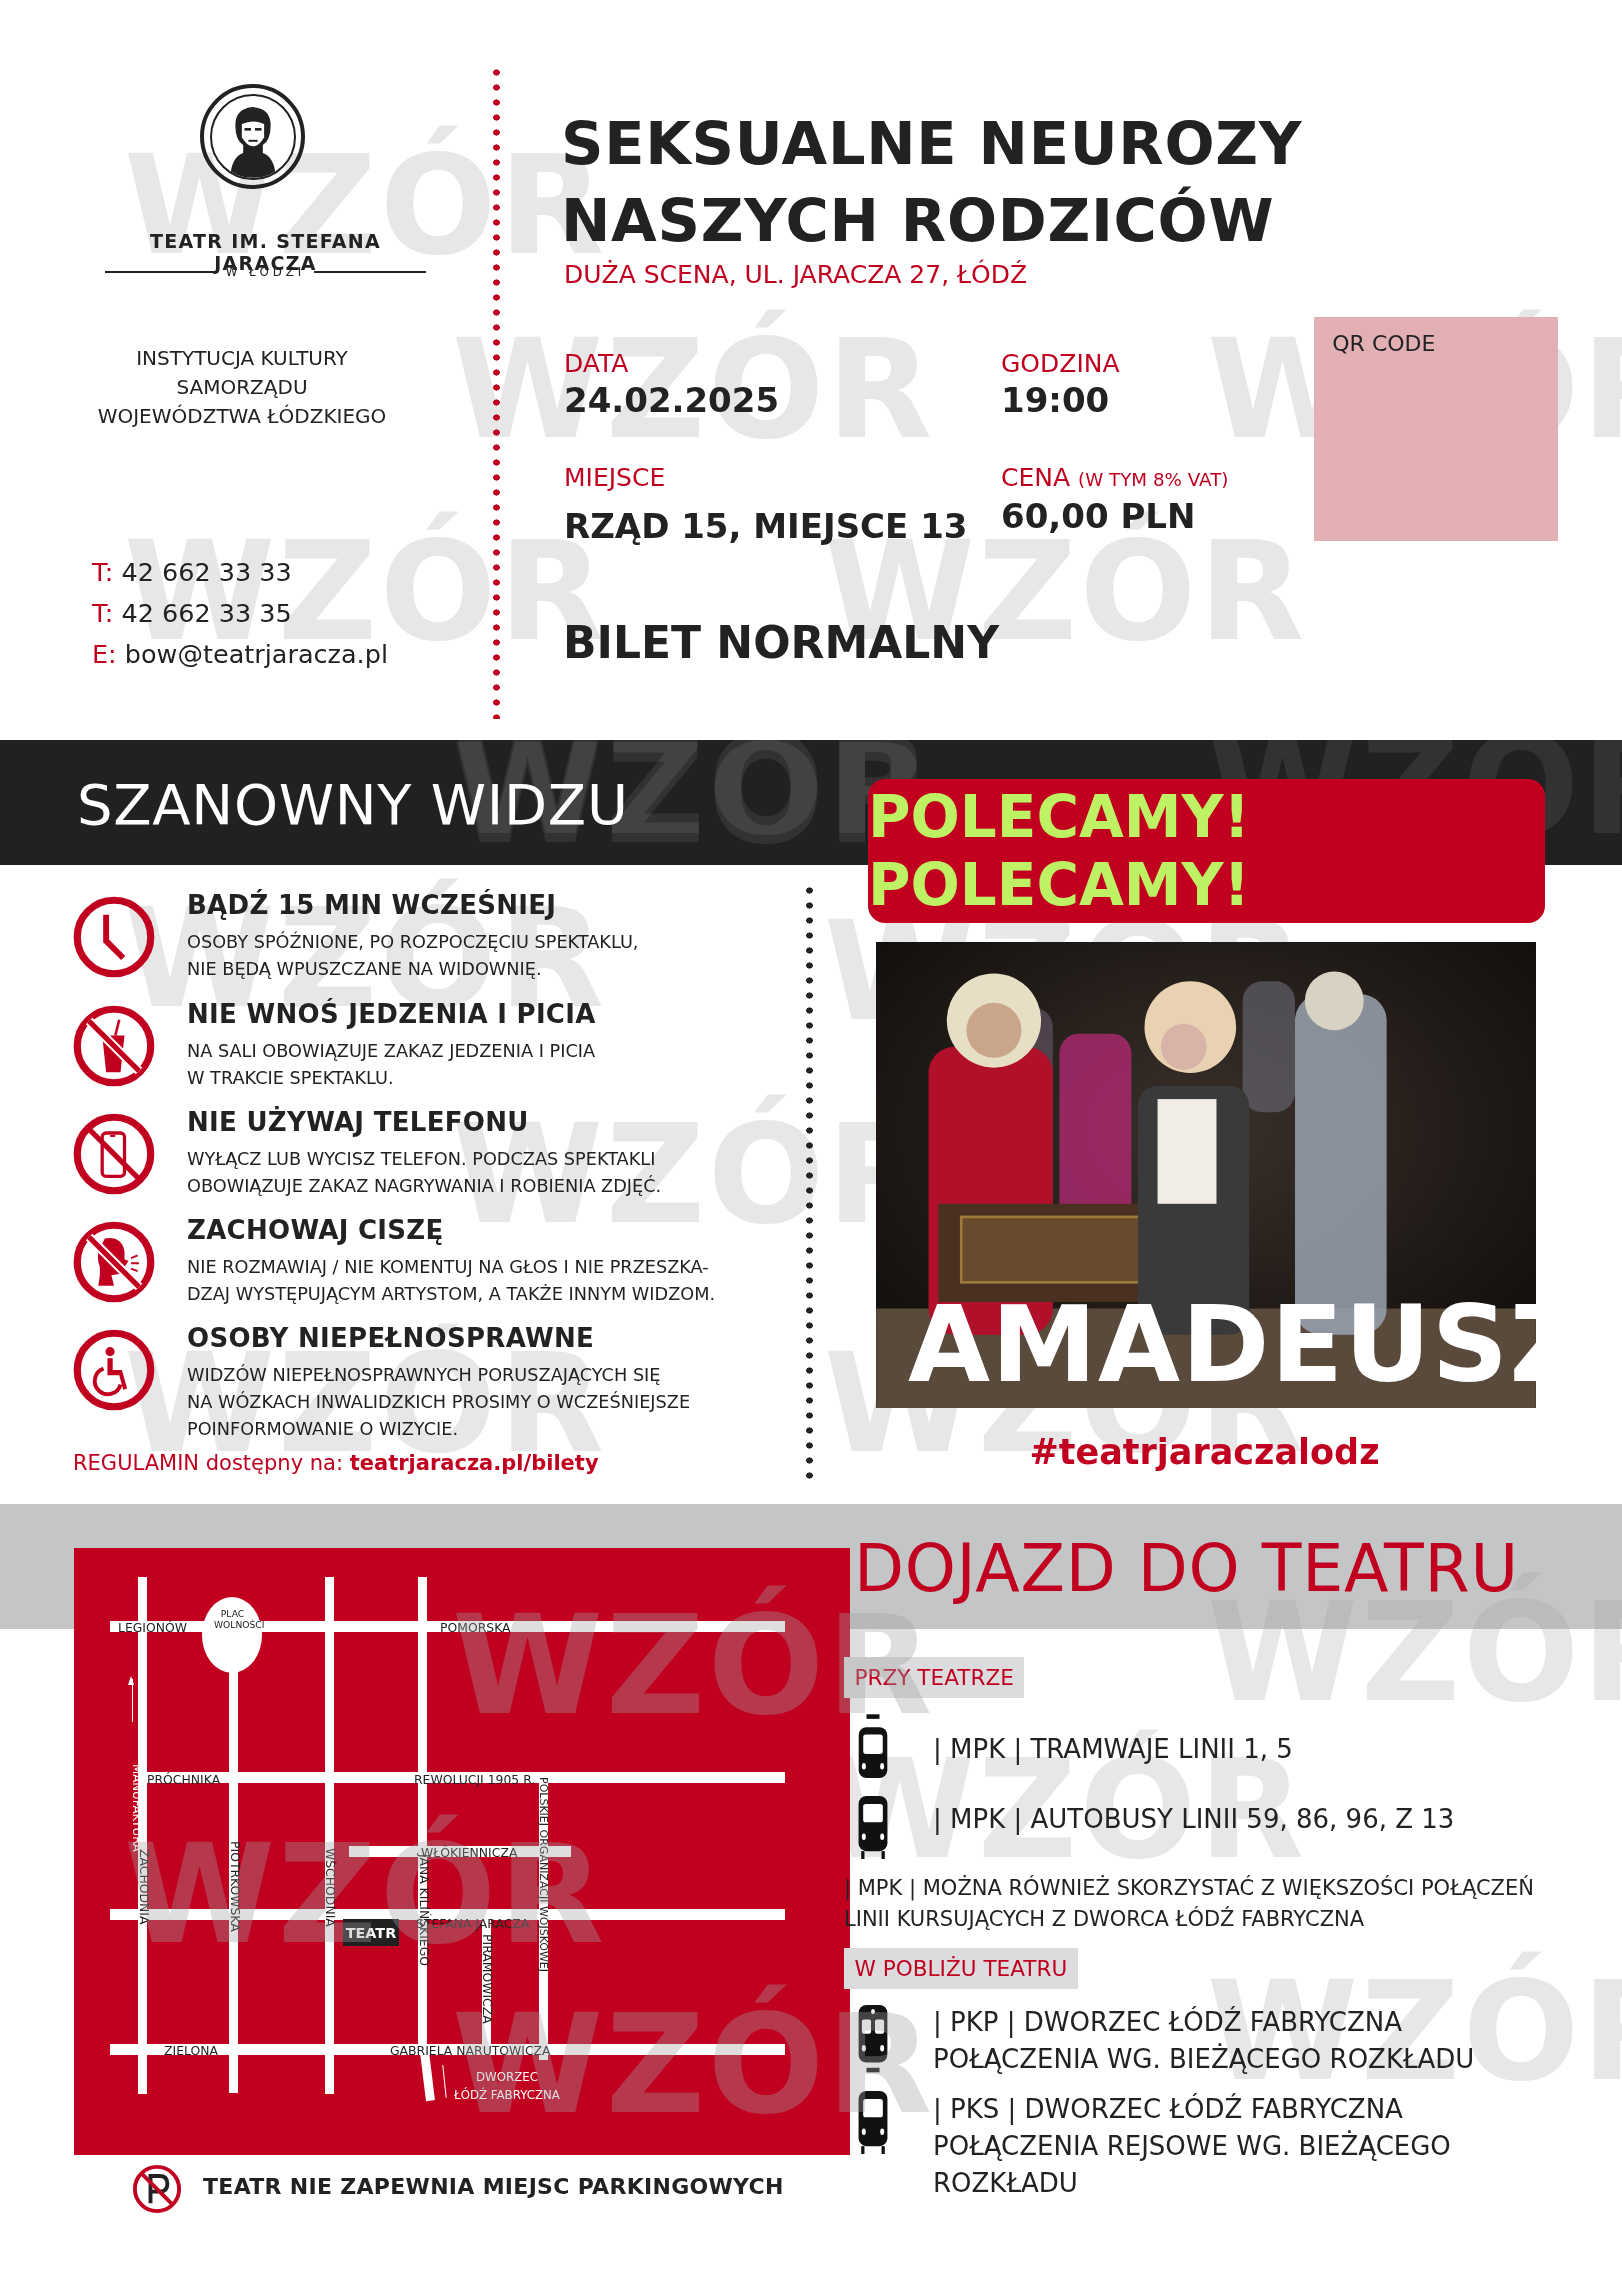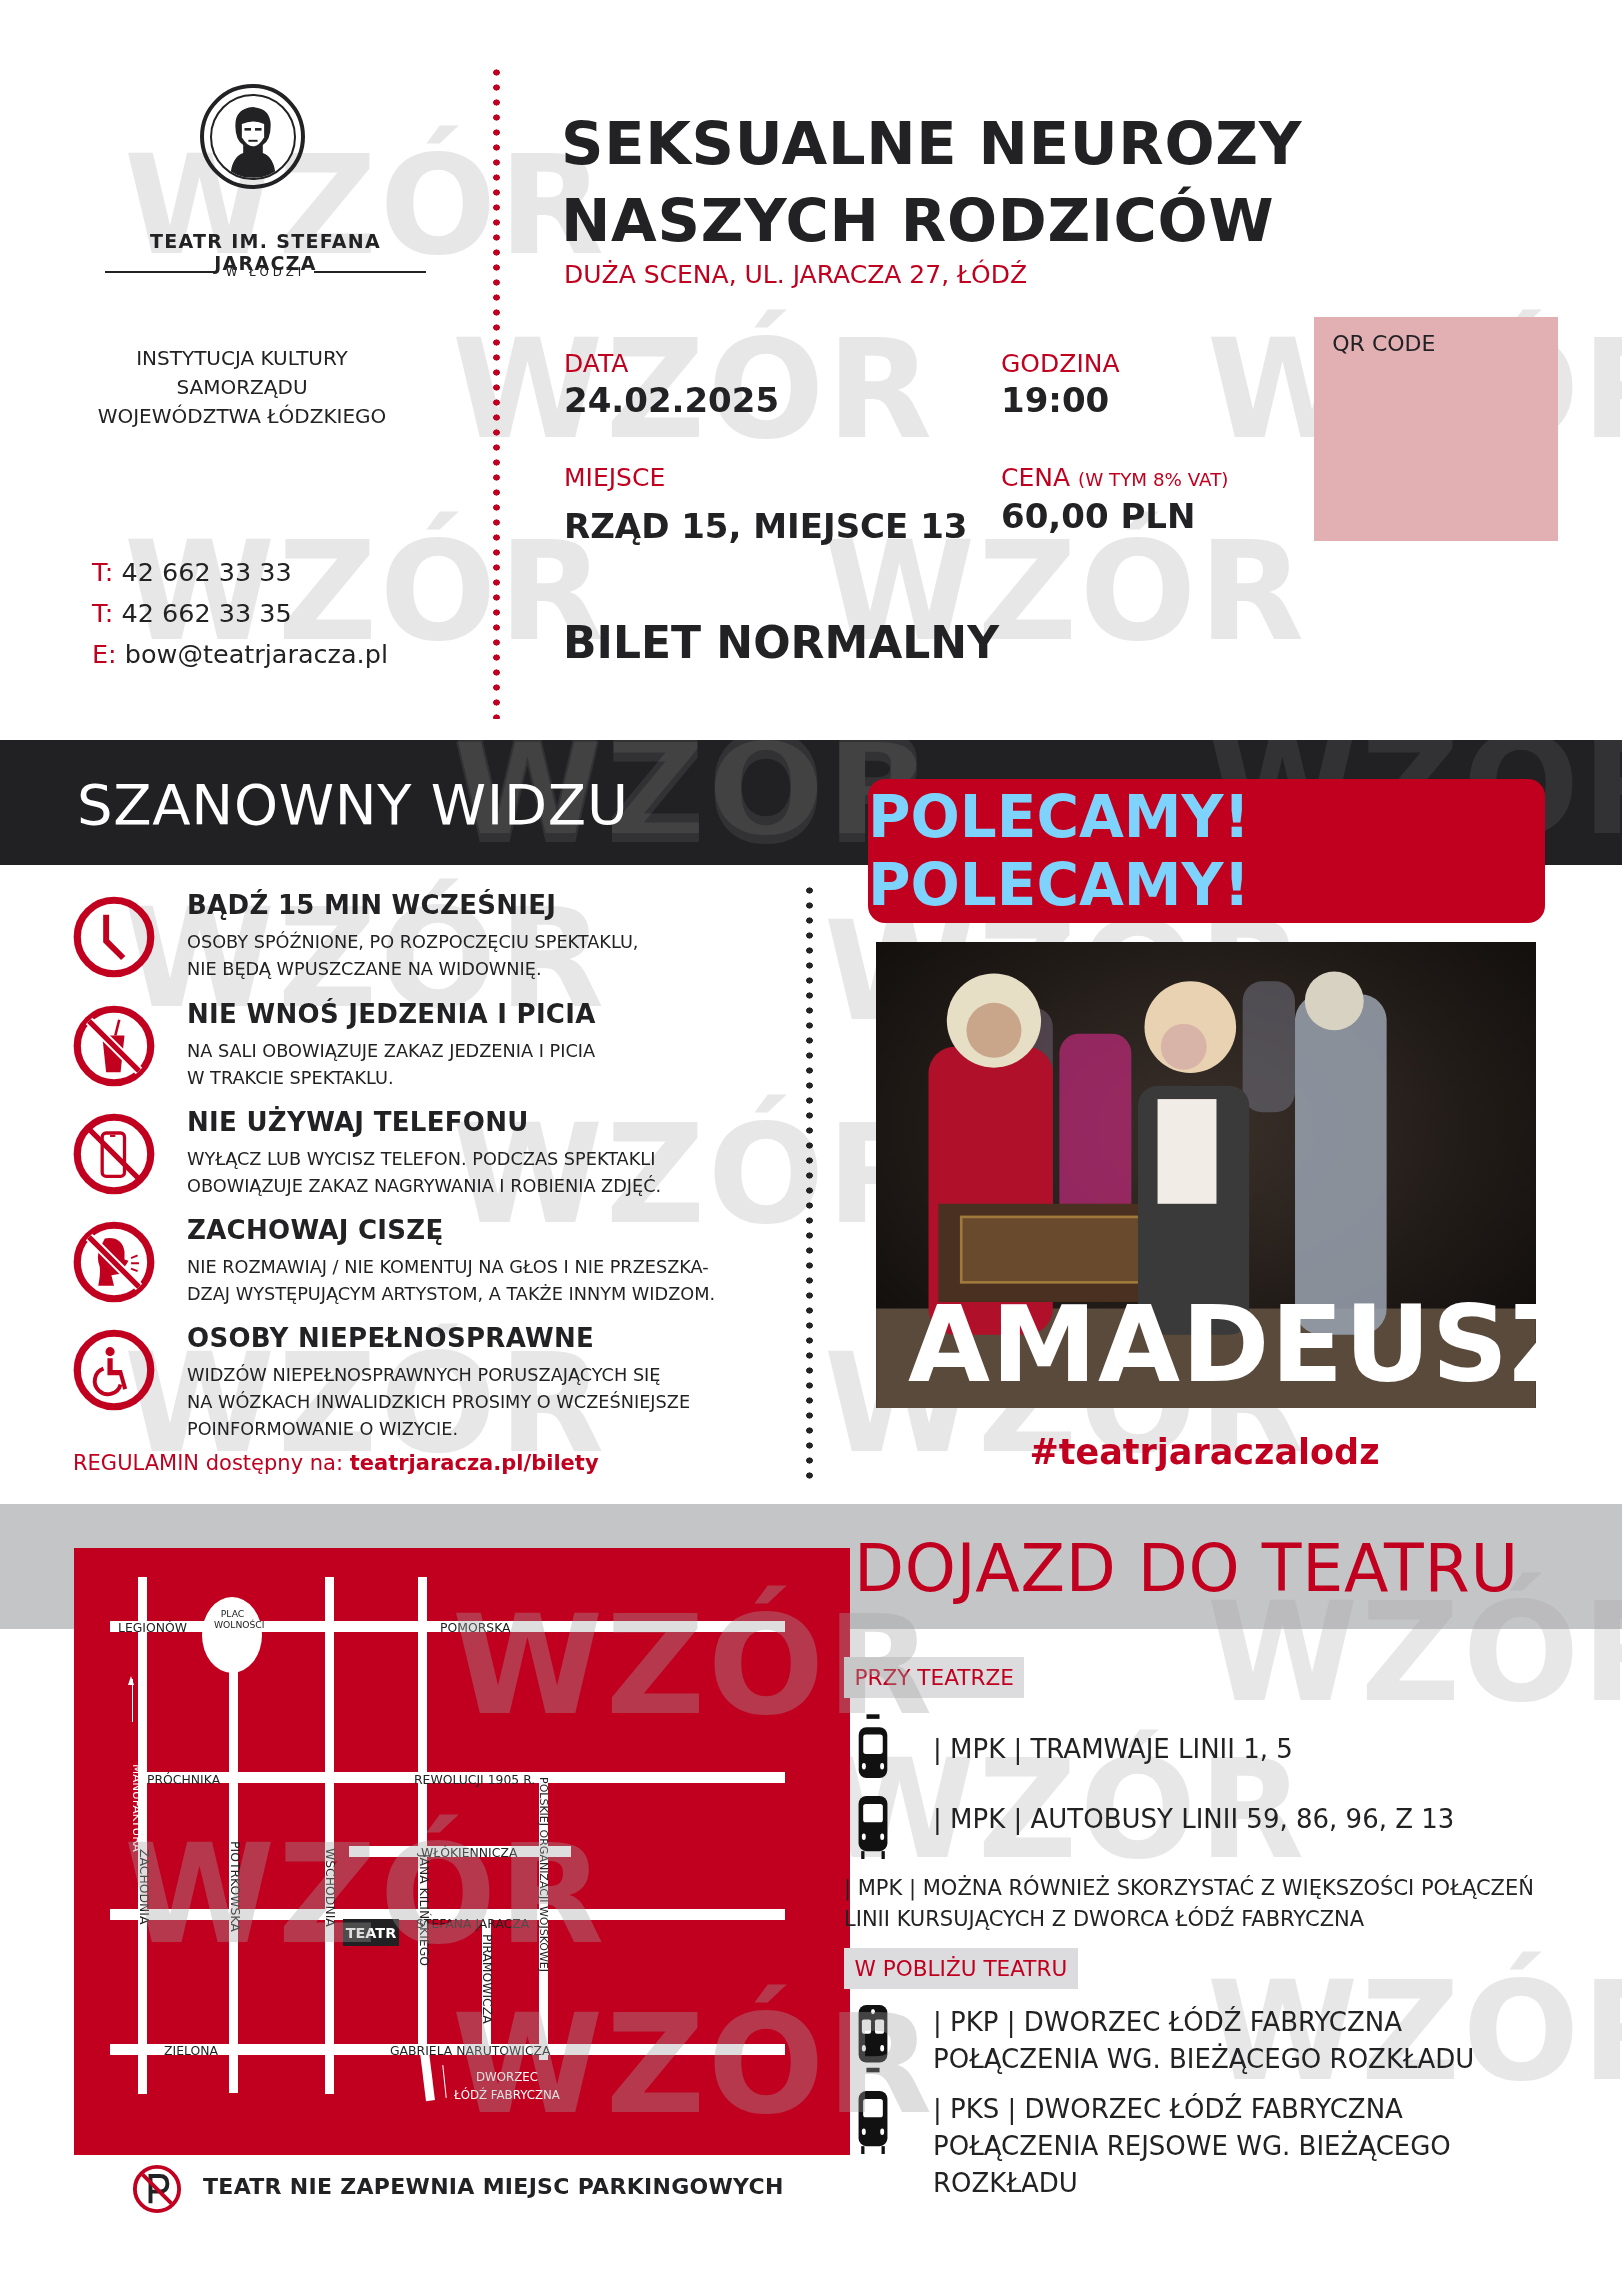--- a/index.html
+++ b/index.html
@@ -23,21 +23,21 @@
   .title{left:561px;top:105px;font-weight:bold;font-size:59px;line-height:77px;letter-spacing:0.7px;}
   .venue{left:564px;top:260px;font-size:25px;}
   .lbl{font-size:25px;color:#c1001f;}
   .lbl small{font-size:18.3px;}
   .val{font-weight:bold;font-size:34px;color:#222224;}
   .qr{left:1314px;top:317px;width:244px;height:224px;background:#e2b0b3;}
   .qr span{position:absolute;left:18.3px;top:14.4px;font-size:22px;color:#222224;}
   .ticket-type{left:563px;top:617px;font-weight:bold;font-size:44px;}
   .darkband{left:0;top:740px;width:1623px;height:125px;background:#212123;}
   .szan{left:77px;top:772px;font-size:56px;color:#fff;letter-spacing:0.7px;}
-  .polec{left:868px;top:779px;width:677px;height:144px;background:#c1001f;border-radius:17px;color:#7dd3fc;font-weight:bold;font-size:58px;display:flex;align-items:center;justify-content:center;letter-spacing:0px;}
+  .polec{left:868px;top:779px;width:677px;height:144px;background:#c1001f;border-radius:17px;color:#bef264;font-weight:bold;font-size:58px;display:flex;align-items:center;justify-content:center;letter-spacing:0px;}
   .rule{left:72px;width:726px;}
   .rule .ico{position:absolute;left:0;top:0;width:84px;height:84px;}
   .rule h3{position:absolute;left:115px;top:-5.2px;margin:0;font-weight:bold;font-size:26px;letter-spacing:0.3px;white-space:nowrap;}
   .rule p{position:absolute;left:115px;top:34px;margin:0;font-size:17.7px;line-height:27px;white-space:nowrap;}
   .regul{left:73px;top:1451px;font-size:21px;color:#c1001f;}
   .regul b{font-weight:bold;}
   .photo{left:876px;top:942px;width:660px;height:466px;overflow:hidden;background:#171310;}
   .amadeusz{left:908px;top:1283px;width:589px;text-align:center;font-weight:bold;font-size:106px;color:#fff;letter-spacing:1.3px;}
   .hashtag{left:910px;top:1432px;width:589px;text-align:center;font-weight:bold;font-size:35px;color:#c1001f;}
   .greyband{left:0;top:1504px;width:1623px;height:125px;background:#c4c5c7;}

